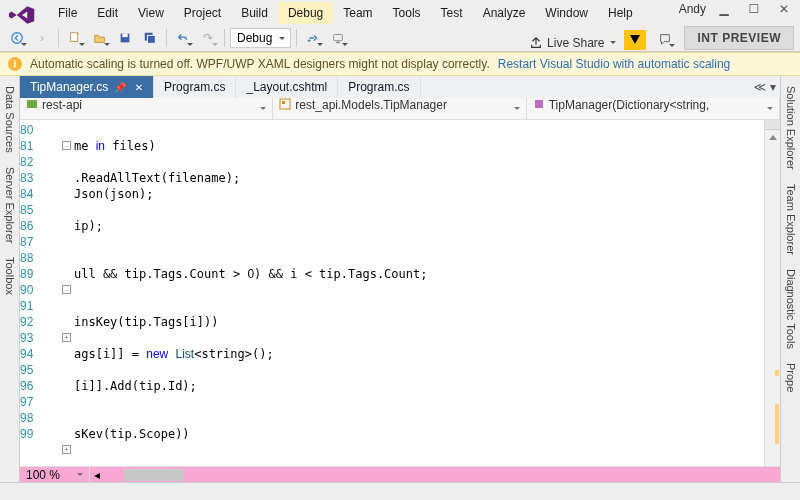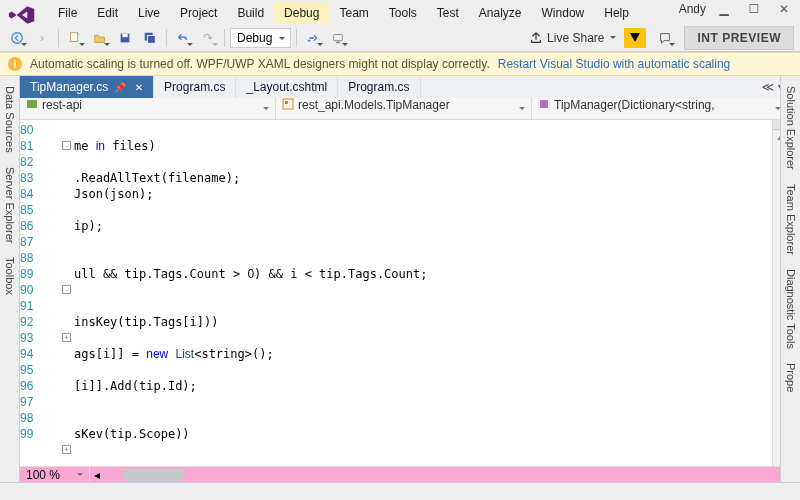--- a/index.html
+++ b/index.html
@@ -11,33 +11,33 @@
 .menu-item.sel{background:#fdf2bf}
 .user-area{position:absolute;right:4px;top:2px;display:flex;align-items:center;gap:6px}
 .user-name{color:#333}
 .win-btn{width:24px;text-align:center;color:#555}
 .toolbar{height:28px;background:#eee;border-bottom:1px solid #ccc;display:flex;align-items:center;padding:0 6px;gap:3px}
 .tbtn{width:22px;height:22px;display:flex;align-items:center;justify-content:center;color:#555;position:relative}
 .tbtn.drop::after{content:"";border-left:3px solid transparent;border-right:3px solid transparent;border-top:3px solid #555;position:absolute;right:1px;bottom:3px}
 .sep{width:1px;height:18px;background:#ccc;margin:0 2px}
 .config-select{border:1px solid #ccc;background:#fff;padding:2px 18px 2px 6px;position:relative}
 .config-select::after{content:"";border-left:3px solid transparent;border-right:3px solid transparent;border-top:3px solid #555;position:absolute;right:5px;top:8px}
-.toolbar-right{margin-left:auto;display:flex;align-items:center;gap:8px}
+.toolbar-right{margin-left:auto;display:flex;align-items:flex-end;gap:8px}
 .live-share{display:flex;align-items:center;gap:4px;color:#333}
 .live-share::after{content:"";border-left:3px solid transparent;border-right:3px solid transparent;border-top:3px solid #555;margin-left:2px}
 .yellow-btn{width:22px;height:20px;background:#ffc20e;display:flex;align-items:center;justify-content:center}
 .preview-btn{background:#dcdcdc;padding:4px 12px;font-weight:600;color:#444;letter-spacing:.5px;border:1px solid #c8c8c8}
 .infobar{background:#fdf6d7;border-top:1px solid #e8db9a;border-bottom:1px solid #e8db9a;padding:4px 8px;display:flex;align-items:center;gap:8px;color:#5a5226}
 .infobar .icon{width:14px;height:14px;border-radius:50%;background:#f6b73c;color:#fff;display:flex;align-items:center;justify-content:center;font-size:10px;font-weight:bold}
 .infobar a{color:#2b6fb6;text-decoration:none}
 .main{display:flex;height:calc(500px - 24px - 28px - 24px - 18px);position:relative}
 .left-rail{width:20px;background:#eee;border-right:1px solid #ccc;display:flex;flex-direction:column;align-items:center;padding-top:4px;gap:2px}
 .rail-tab{writing-mode:vertical-rl;text-orientation:mixed;padding:6px 2px;color:#444;background:#eee;font-size:11px;cursor:default}
 .right-rail{width:20px;background:#eee;border-left:1px solid #ccc;display:flex;flex-direction:column;align-items:center;padding-top:4px;gap:2px;position:absolute;right:0;top:0;bottom:0}
-.editor-area{flex:1;background:#fff;display:flex;flex-direction:column;margin-right:12px}
+.editor-area{flex:1;background:#fff;display:flex;flex-direction:column;margin-right:20px}
 .tabrow{display:flex;align-items:center;background:#eef0f4;height:22px}
 .tab{padding:3px 10px;display:flex;align-items:center;gap:6px;color:#0f172a;background:#eef0f4;border-right:1px solid #dcdfe6;height:100%}
 .tab.active{background:#3b6ea5;color:#fff}
 .tab .pin{font-size:10px}
 .tab .close{font-size:10px;margin-left:2px}
 .tabrow-end{margin-left:auto;display:flex;align-items:center;padding-right:4px;gap:4px;color:#555}
 .navbar{display:flex;height:22px;border-bottom:1px solid #ddd;background:#f6f6f6}
 .navseg{flex:1;border-right:1px solid #ddd;display:flex;align-items:flex-start;padding:0 6px;gap:4px;color:#333;position:relative}
 .navseg::after{content:"";border-left:3px solid transparent;border-right:3px solid transparent;border-top:3px solid #777;position:absolute;right:6px;top:9px}
 .navseg .ico{width:12px;height:12px;display:inline-block}
@@ -66,21 +66,21 @@
 <body>
 
 <div class="menubar">
   <span class="logo">
     <svg viewBox="0 0 32 20">
         <path d="M22 0 L30 3 V17 L22 20 L10 10 L4 14 L1 12 V8 L4 6 L10 10 L22 0 Z M22 6 L16 10 L22 14 Z" fill="#68217a"></path>
       </svg>
   </span>
   <span class="menu-item">File</span>
   <span class="menu-item">Edit</span>
-  <span class="menu-item">Live</span>
+  <span class="menu-item">View</span>
   <span class="menu-item">Project</span>
   <span class="menu-item">Build</span>
   <span class="menu-item sel">Debug</span>
   <span class="menu-item">Team</span>
   <span class="menu-item">Tools</span>
   <span class="menu-item">Test</span>
   <span class="menu-item">Analyze</span>
   <span class="menu-item">Window</span>
   <span class="menu-item">Help</span>
   <div class="user-area">

